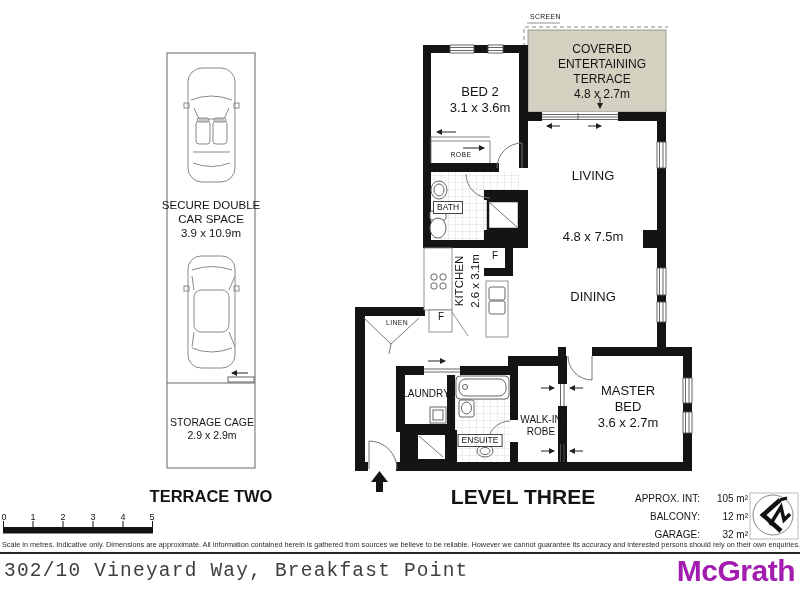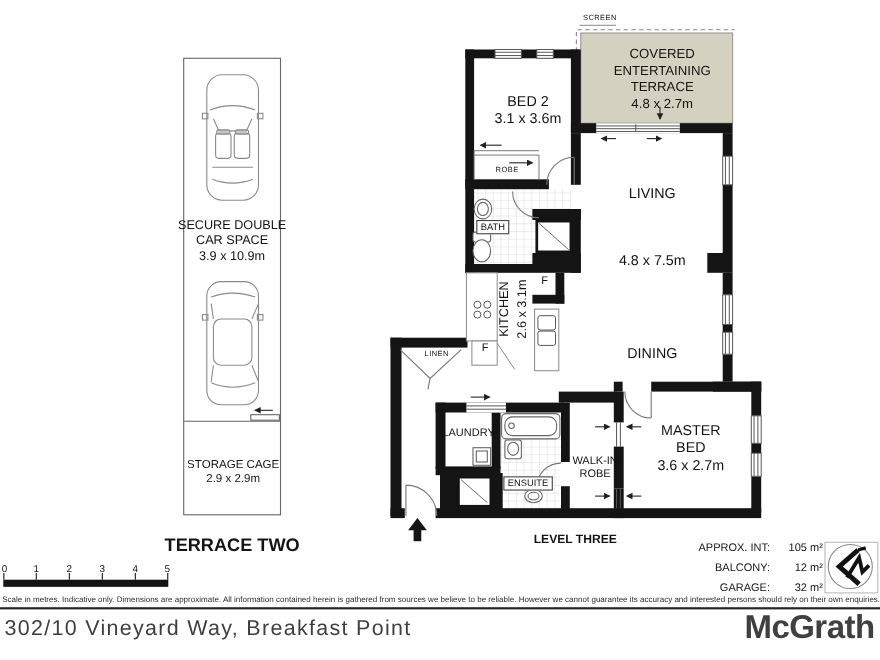--- a/index.html
+++ b/index.html
@@ -13,22 +13,22 @@
   .boxed{display:inline-block;border:1px solid #444;background:#fff;padding:0 3px;line-height:1.3;}
   .f12{font-size:12px;} .f13{font-size:13px;} .f11{font-size:11.5px;} .f10{font-size:10px;}
   .f9{font-size:9px;} .f8{font-size:8.5px;} .f7{font-size:6.8px;letter-spacing:.4px;}
   .bold{font-weight:700;}
   #area-table{position:absolute;right:52px;top:489px;font-size:10px;}
   #area-table .row{display:flex;justify-content:flex-end;height:18px;align-items:center;}
   #area-table .val{display:inline-block;width:48px;text-align:right;}
   #area-table .albl{text-align:right;}
   #disclaimer{position:absolute;left:2px;top:540px;font-size:7.3px;color:#2b2b2b;white-space:nowrap;}
   #rule{position:absolute;left:0;top:552px;width:800px;height:1.5px;background:#262626;}
-  #address{position:absolute;left:4px;top:560px;font-size:19.5px;letter-spacing:1.2px;color:#3e3e3e;}
-  #brand{position:absolute;right:5px;top:554px;font-size:30px;font-weight:700;letter-spacing:-.5px;color:#404040;}
+  #address{position:absolute;left:4px;top:560px;font-size:19.5px;letter-spacing:1.2px;color:#3e3e3e;font-family:Liberation Mono, monospace;}
+  #brand{position:absolute;right:5px;top:554px;font-size:30px;font-weight:700;letter-spacing:-.5px;color:#a21caf;}
 </style>
 </head>
 <body>
 
 <div id="canvas">
 
 <svg width="800" height="600" viewBox="0 0 800 600">
   <defs>
     <pattern id="tiles" width="7" height="7" patternUnits="userSpaceOnUse">
       <path d="M7 0H0V7" fill="none" stroke="#dcdcdc" stroke-width="1"></path>
@@ -306,21 +306,21 @@
 </div>
 
 <div class="lbl f7" style="left:461px;top:151px;">ROBE</div>
 
 <div class="lbl" style="left:448px;top:196px;">
   <span class="boxed f8">BATH</span>
 </div>
 
 <div class="lbl f13" style="left:593px;top:168px;">LIVING</div>
 <div class="lbl f13" style="left:593px;top:229px;">4.8 x 7.5m</div>
-<div class="lbl f13" style="left:593px;top:289px;margin-top:24px;">DINING</div>
+<div class="lbl f13" style="left:593px;top:289px;">DINING</div>
 
 <div class="rot f11" style="left:459px;top:281px;">KITCHEN</div>
 <div class="rot f11" style="left:475px;top:281px;">2.6 x 3.1m</div>
 
 <div class="lbl f10" style="left:495px;top:250px;">F</div>
 <div class="lbl f10" style="left:441px;top:311px;">F</div>
 
 <div class="lbl f7" style="left:397px;top:319px;">LINEN</div>
 <div class="lbl f10" style="left:426px;top:388px;">LAUNDRY</div>
 
@@ -332,21 +332,21 @@
   <div>WALK-IN</div>
   <div>ROBE</div>
 </div>
 
 <div class="lbl f13" style="left:628px;top:383px;line-height:16px;">
   <div>MASTER</div>
   <div>BED</div>
   <div>3.6 x 2.7m</div>
 </div>
 
-<div class="lbl bold" style="left:523px;top:485px;font-size:11px;">LEVEL THREE</div>
+<div class="lbl bold" style="left:523px;top:485px;font-size:21px;">LEVEL THREE</div>
 
 <div class="lbl f11" style="left:211px;top:198px;line-height:14px;">
   <div>SECURE DOUBLE</div>
   <div>CAR SPACE</div>
   <div>3.9 x 10.9m</div>
 </div>
 <div class="lbl" style="left:212px;top:416px;font-size:10.5px;line-height:13px;">
   <div>STORAGE CAGE</div>
   <div>2.9 x 2.9m</div>
 </div>

